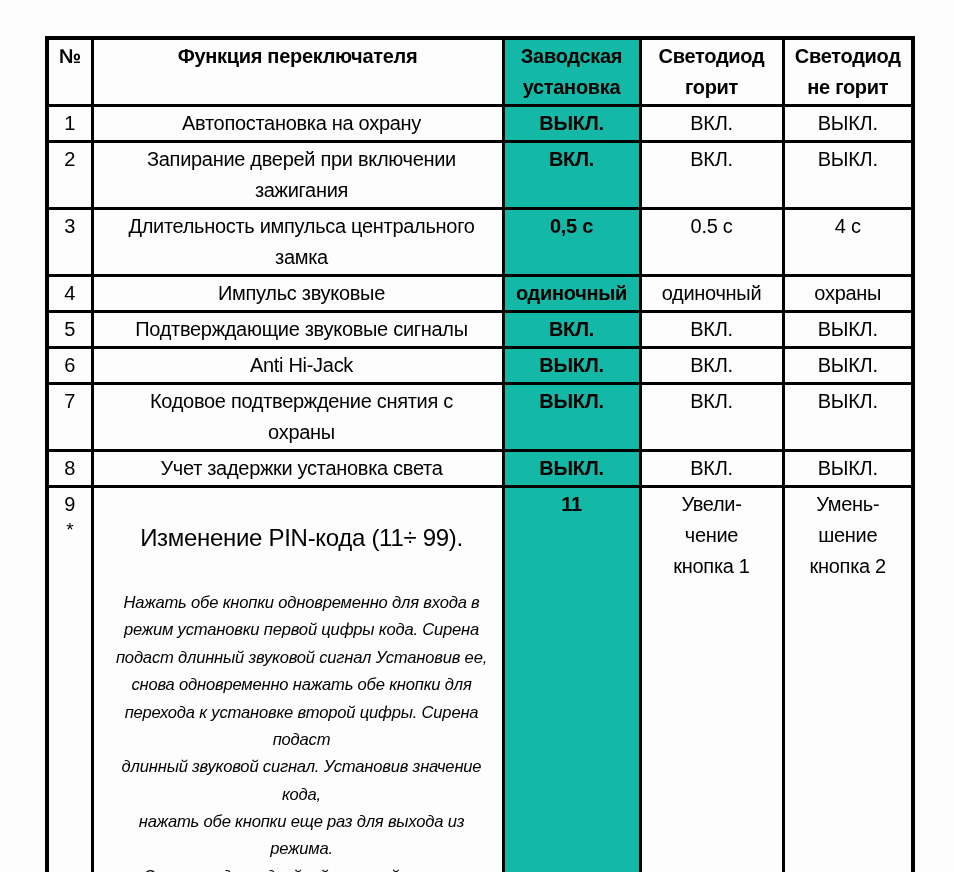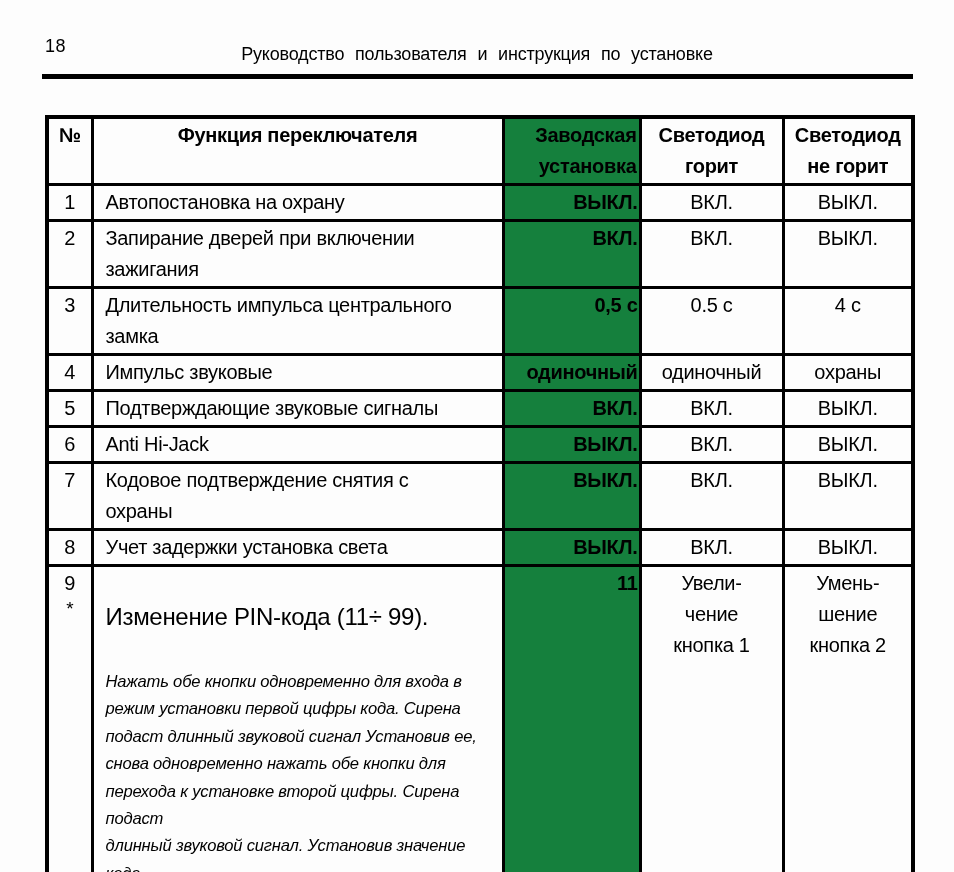--- a/index.html
+++ b/index.html
@@ -49,24 +49,24 @@
     border: 3px solid #000;
     vertical-align: top;
     font-size: 20px;
     letter-spacing: -0.3px;
     line-height: 1.55;
     overflow: hidden;
   }
   th { font-weight: bold; text-align: center; white-space: pre-line; padding: 1px 2px; }
 
   td.cell-num   { text-align: center; padding-top: 1px; }
-  td.cell-func  { text-align: left; padding: 1px 4px 1px 12px; white-space: pre-line; }
+  td.cell-func  { text-align: center; padding: 1px 4px 1px 12px; white-space: pre-line; }
   td.cell-factory { text-align: center; font-weight: bold; padding: 1px 1px; white-space: pre-line; }
   td.cell-led   { text-align: center; padding: 1px 4px; white-space: pre-line; }
-  td.shade, th.shade { background: #15803d; text-align: right; }
+  td.shade, th.shade { background: #14b8a6; }
 
   tr.h-head   { height: 58px; }
   tr.h-single { height: 30px; }
   tr.h-double { height: 62px; }
   tr.h-big    { height: 254px; }
 
   .num-note { display: block; font-size: 19px; line-height: 1.0; }
   .func-title { font-size: 24px; line-height: 1.5; }
   .func-note {
     font-style: italic;
@@ -75,25 +75,20 @@
     letter-spacing: -0.2px;
     white-space: pre-line;
     padding-top: 2px;
   }
 </style>
 </head>
 <body>
 
 <div class="page">
 
-  <div class="page-header">
-    <span class="page-number">18</span>
-    <div class="header-title">Руководство пользователя и инструкция по установке</div>
-    <div class="header-rule"></div>
-  </div>
 
   <table class="settings">
     <colgroup>
       <col class="c-num">
         <col class="c-func">
         <col class="c-factory">
         <col class="c-ledon">
         <col class="c-ledoff">
     </colgroup>
     <thead>

